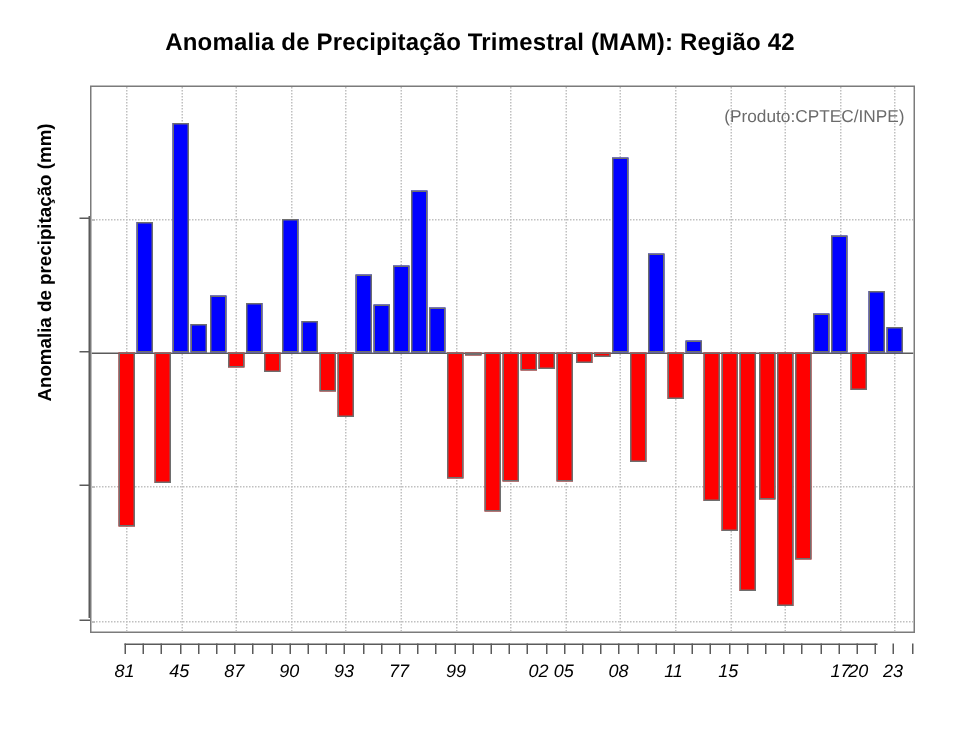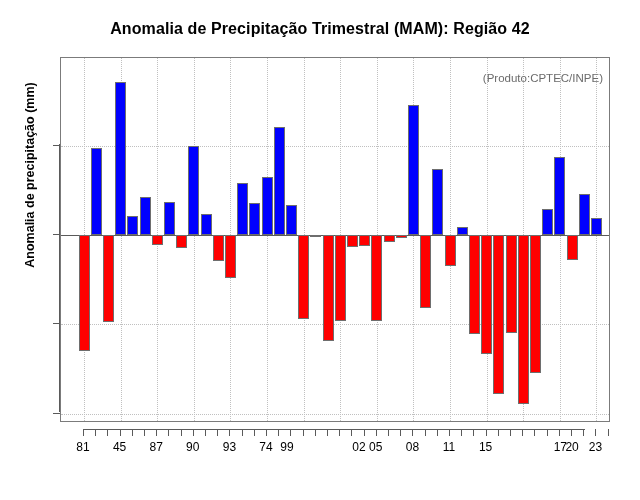--- a/index.html
+++ b/index.html
@@ -115,20 +115,21 @@
     height: 7px;
     border-left: 1px solid #5a5a5a;
   }
   .xtick-label {
     position: absolute;
     top: 440px;
     width: 40px;
     margin-left: -20px;
     text-align: center;
     font-size: 12px;
+    font-style: italic;
   }
   #x-axis-title {
     position: absolute;
     left: 0;
     top: 466px;
     width: 640px;
     text-align: center;
     font-size: 12.5px;
     font-weight: bold;
   }
@@ -166,25 +167,25 @@
       <div class="xtick-mark" style="left: 180.6px;"></div>
       <div class="xtick-mark" style="left: 192.8px;"></div>
       <div class="xtick-label" style="left: 192.8px;">90</div>
       <div class="xtick-mark" style="left: 205px;"></div>
       <div class="xtick-mark" style="left: 217.2px;"></div>
       <div class="xtick-mark" style="left: 229.4px;"></div>
       <div class="xtick-label" style="left: 229.4px;">93</div>
       <div class="xtick-mark" style="left: 241.6px;"></div>
       <div class="xtick-mark" style="left: 253.8px;"></div>
       <div class="xtick-mark" style="left: 266px;"></div>
-      <div class="xtick-label" style="left: 266px;">74</div>
+      <div class="xtick-label" style="left: 266px;">77</div>
       <div class="xtick-mark" style="left: 278.2px;"></div>
       <div class="xtick-mark" style="left: 290.4px;"></div>
       <div class="xtick-mark" style="left: 302.6px;"></div>
-      <div class="xtick-label" style="left: 287px;">99</div>
+      <div class="xtick-label" style="left: 304px;">99</div>
       <div class="xtick-mark" style="left: 314.8px;"></div>
       <div class="xtick-mark" style="left: 327px;"></div>
       <div class="xtick-mark" style="left: 339.2px;"></div>
       <div class="xtick-label" style="left: 359px;">02</div>
       <div class="xtick-mark" style="left: 351.4px;"></div>
       <div class="xtick-mark" style="left: 363.6px;"></div>
       <div class="xtick-mark" style="left: 375.8px;"></div>
       <div class="xtick-label" style="left: 375.8px;">05</div>
       <div class="xtick-mark" style="left: 388px;"></div>
       <div class="xtick-mark" style="left: 400.2px;"></div>

